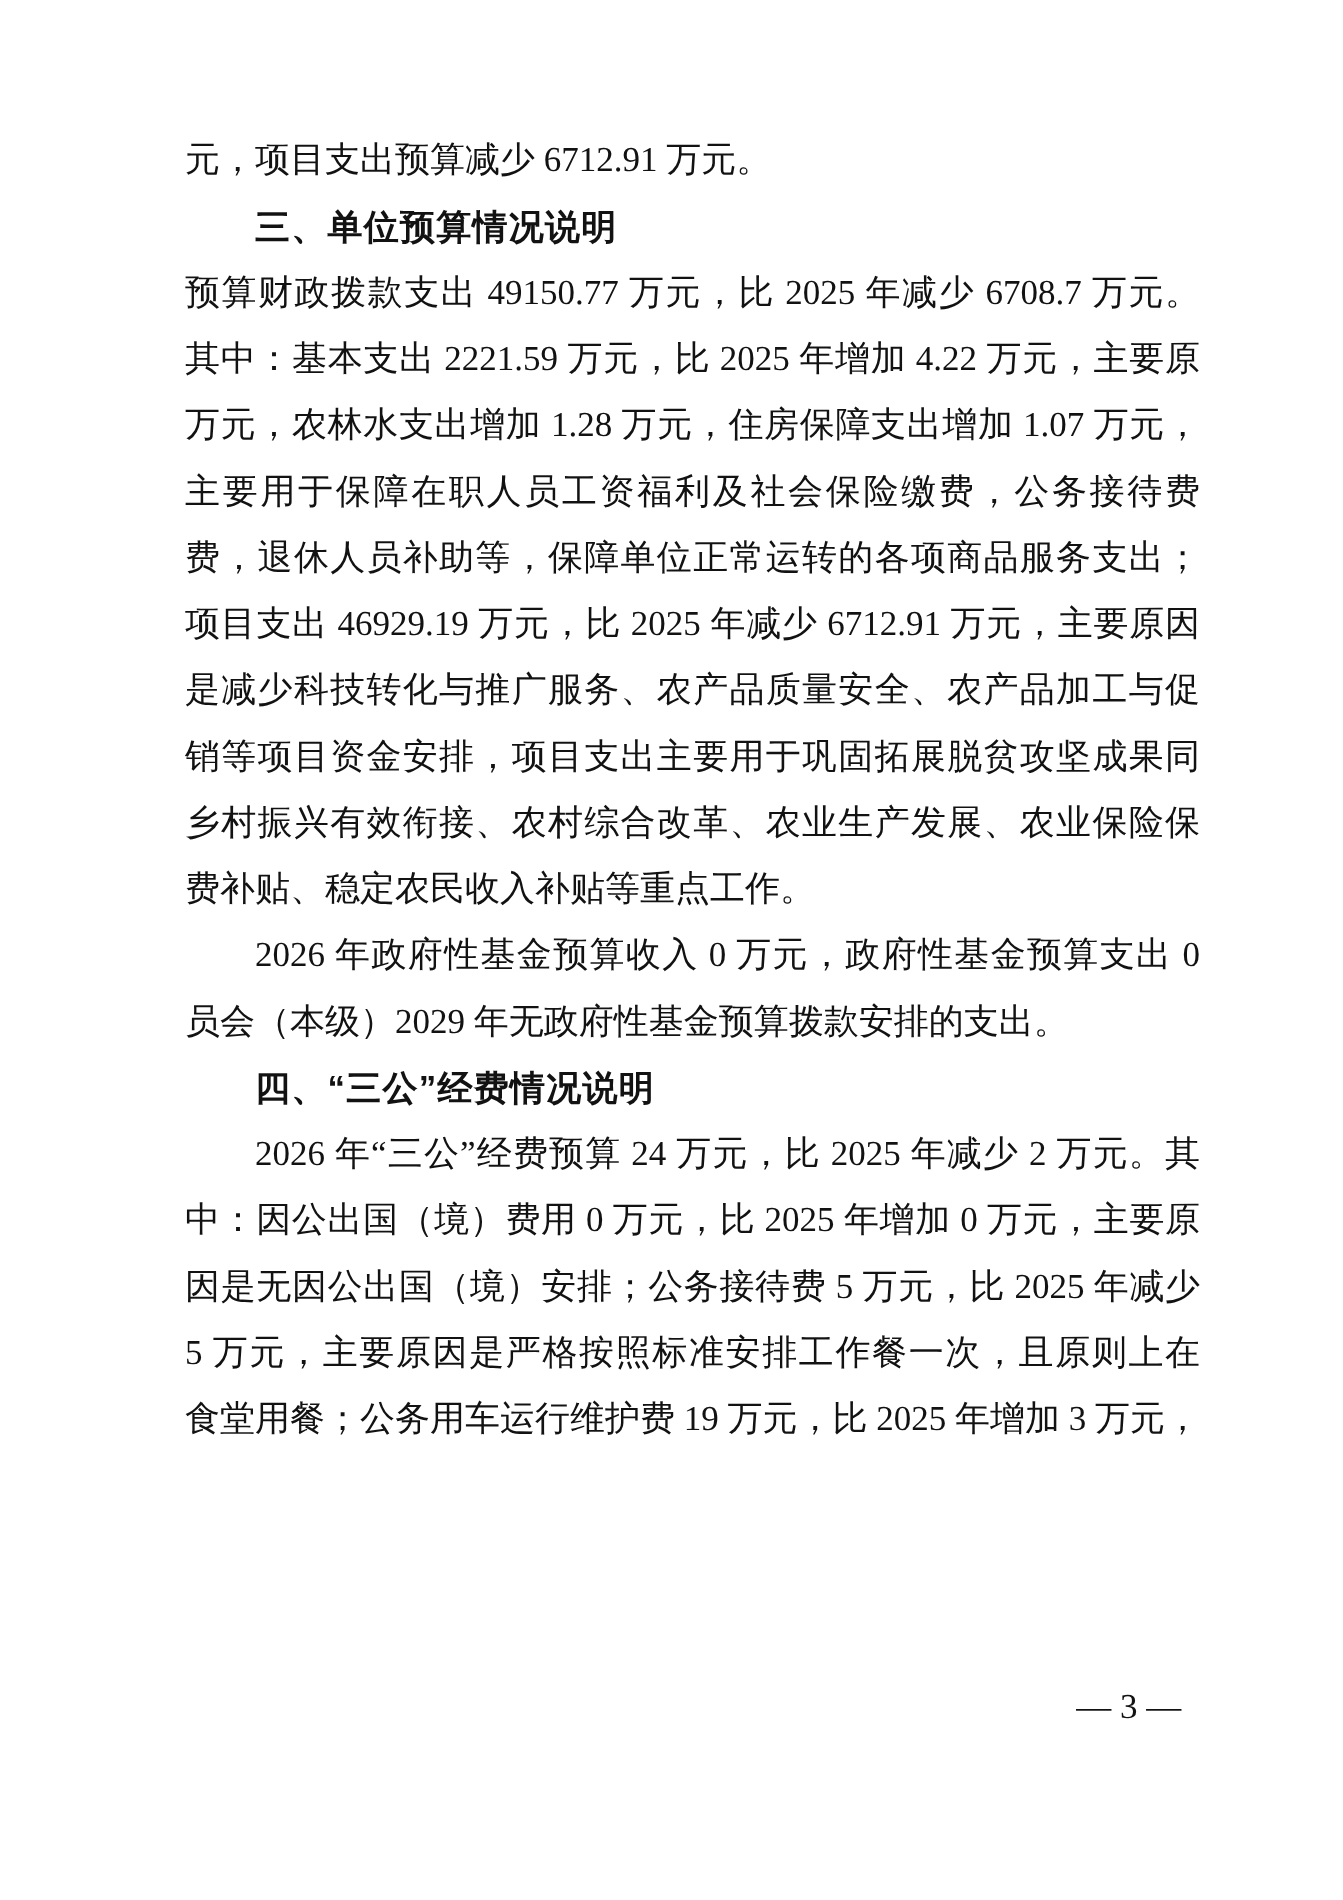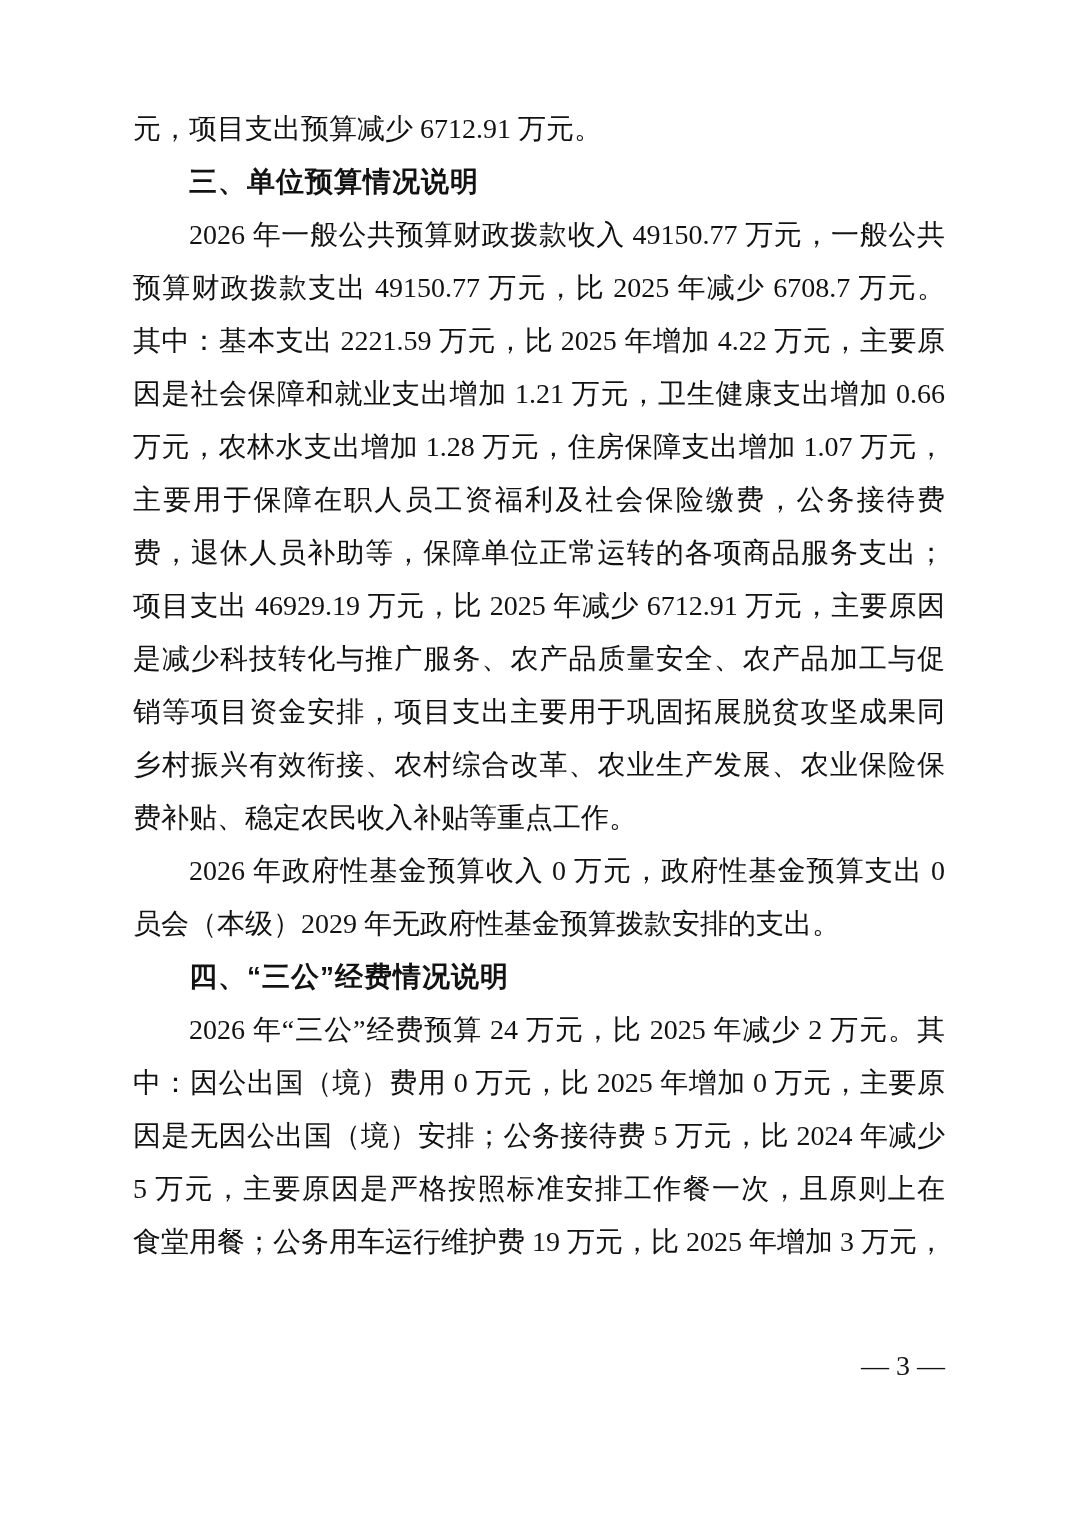--- a/index.html
+++ b/index.html
@@ -13,21 +13,21 @@
     overflow: hidden;
   }
   .page {
     position: absolute;
     left: 0; top: 0;
     width: 1074px; height: 1520px;
     background: #ffffff;
   }
   .text-block {
     position: absolute;
-    left: 133px;
+    left: 148px;
     top: 102px;
     width: 812px;
   }
   .ln {
     font-size: 28px;
     line-height: 53px;
     height: 53px;
     overflow: hidden;
     text-align: justify;
     text-align-last: justify;
@@ -60,40 +60,38 @@
 </head>
 <body>
 
 <div class="page">
   <div class="text-block">
 
     <div class="ln endl">元，项目支出预算减少 6712.91 万元。</div>
 
     <div class="ln head ind">三、单位预算情况说明</div>
 
-    <div class="ln ind">2026 年一般公共预算财政拨款收入 49150.77 万元，一般公共</div>
     <div class="ln">预算财政拨款支出 49150.77 万元，比 2025 年减少 6708.7 万元。</div>
     <div class="ln">其中：基本支出 2221.59 万元，比 2025 年增加 4.22 万元，主要原</div>
-    <div class="ln">因是社会保障和就业支出增加 1.21 万元，卫生健康支出增加 0.66</div>
     <div class="ln">万元，农林水支出增加 1.28 万元，住房保障支出增加 1.07 万元，</div>
     <div class="ln">主要用于保障在职人员工资福利及社会保险缴费，公务接待费</div>
     <div class="ln">费，退休人员补助等，保障单位正常运转的各项商品服务支出；</div>
     <div class="ln">项目支出 46929.19 万元，比 2025 年减少 6712.91 万元，主要原因</div>
     <div class="ln">是减少科技转化与推广服务、农产品质量安全、农产品加工与促</div>
     <div class="ln">销等项目资金安排，项目支出主要用于巩固拓展脱贫攻坚成果同</div>
     <div class="ln">乡村振兴有效衔接、农村综合改革、农业生产发展、农业保险保</div>
     <div class="ln endl">费补贴、稳定农民收入补贴等重点工作。</div>
 
     <div class="ln ind">2026 年政府性基金预算收入 0 万元，政府性基金预算支出 0</div>
     <div class="ln endl">员会（本级）2029 年无政府性基金预算拨款安排的支出。</div>
 
     <div class="ln head ind">四、“三公”经费情况说明</div>
 
     <div class="ln ind">2026 年“三公”经费预算 24 万元，比 2025 年减少 2 万元。其</div>
     <div class="ln">中：因公出国（境）费用 0 万元，比 2025 年增加 0 万元，主要原</div>
-    <div class="ln">因是无因公出国（境）安排；公务接待费 5 万元，比 2024 年减少</div>
+    <div class="ln">因是无因公出国（境）安排；公务接待费 5 万元，比 2025 年减少</div>
     <div class="ln">5 万元，主要原因是严格按照标准安排工作餐一次，且原则上在</div>
     <div class="ln">食堂用餐；公务用车运行维护费 19 万元，比 2025 年增加 3 万元，</div>
 
   </div>
 
   <div class="footer">— 3 —</div>
 </div>
 
 </body></html>

